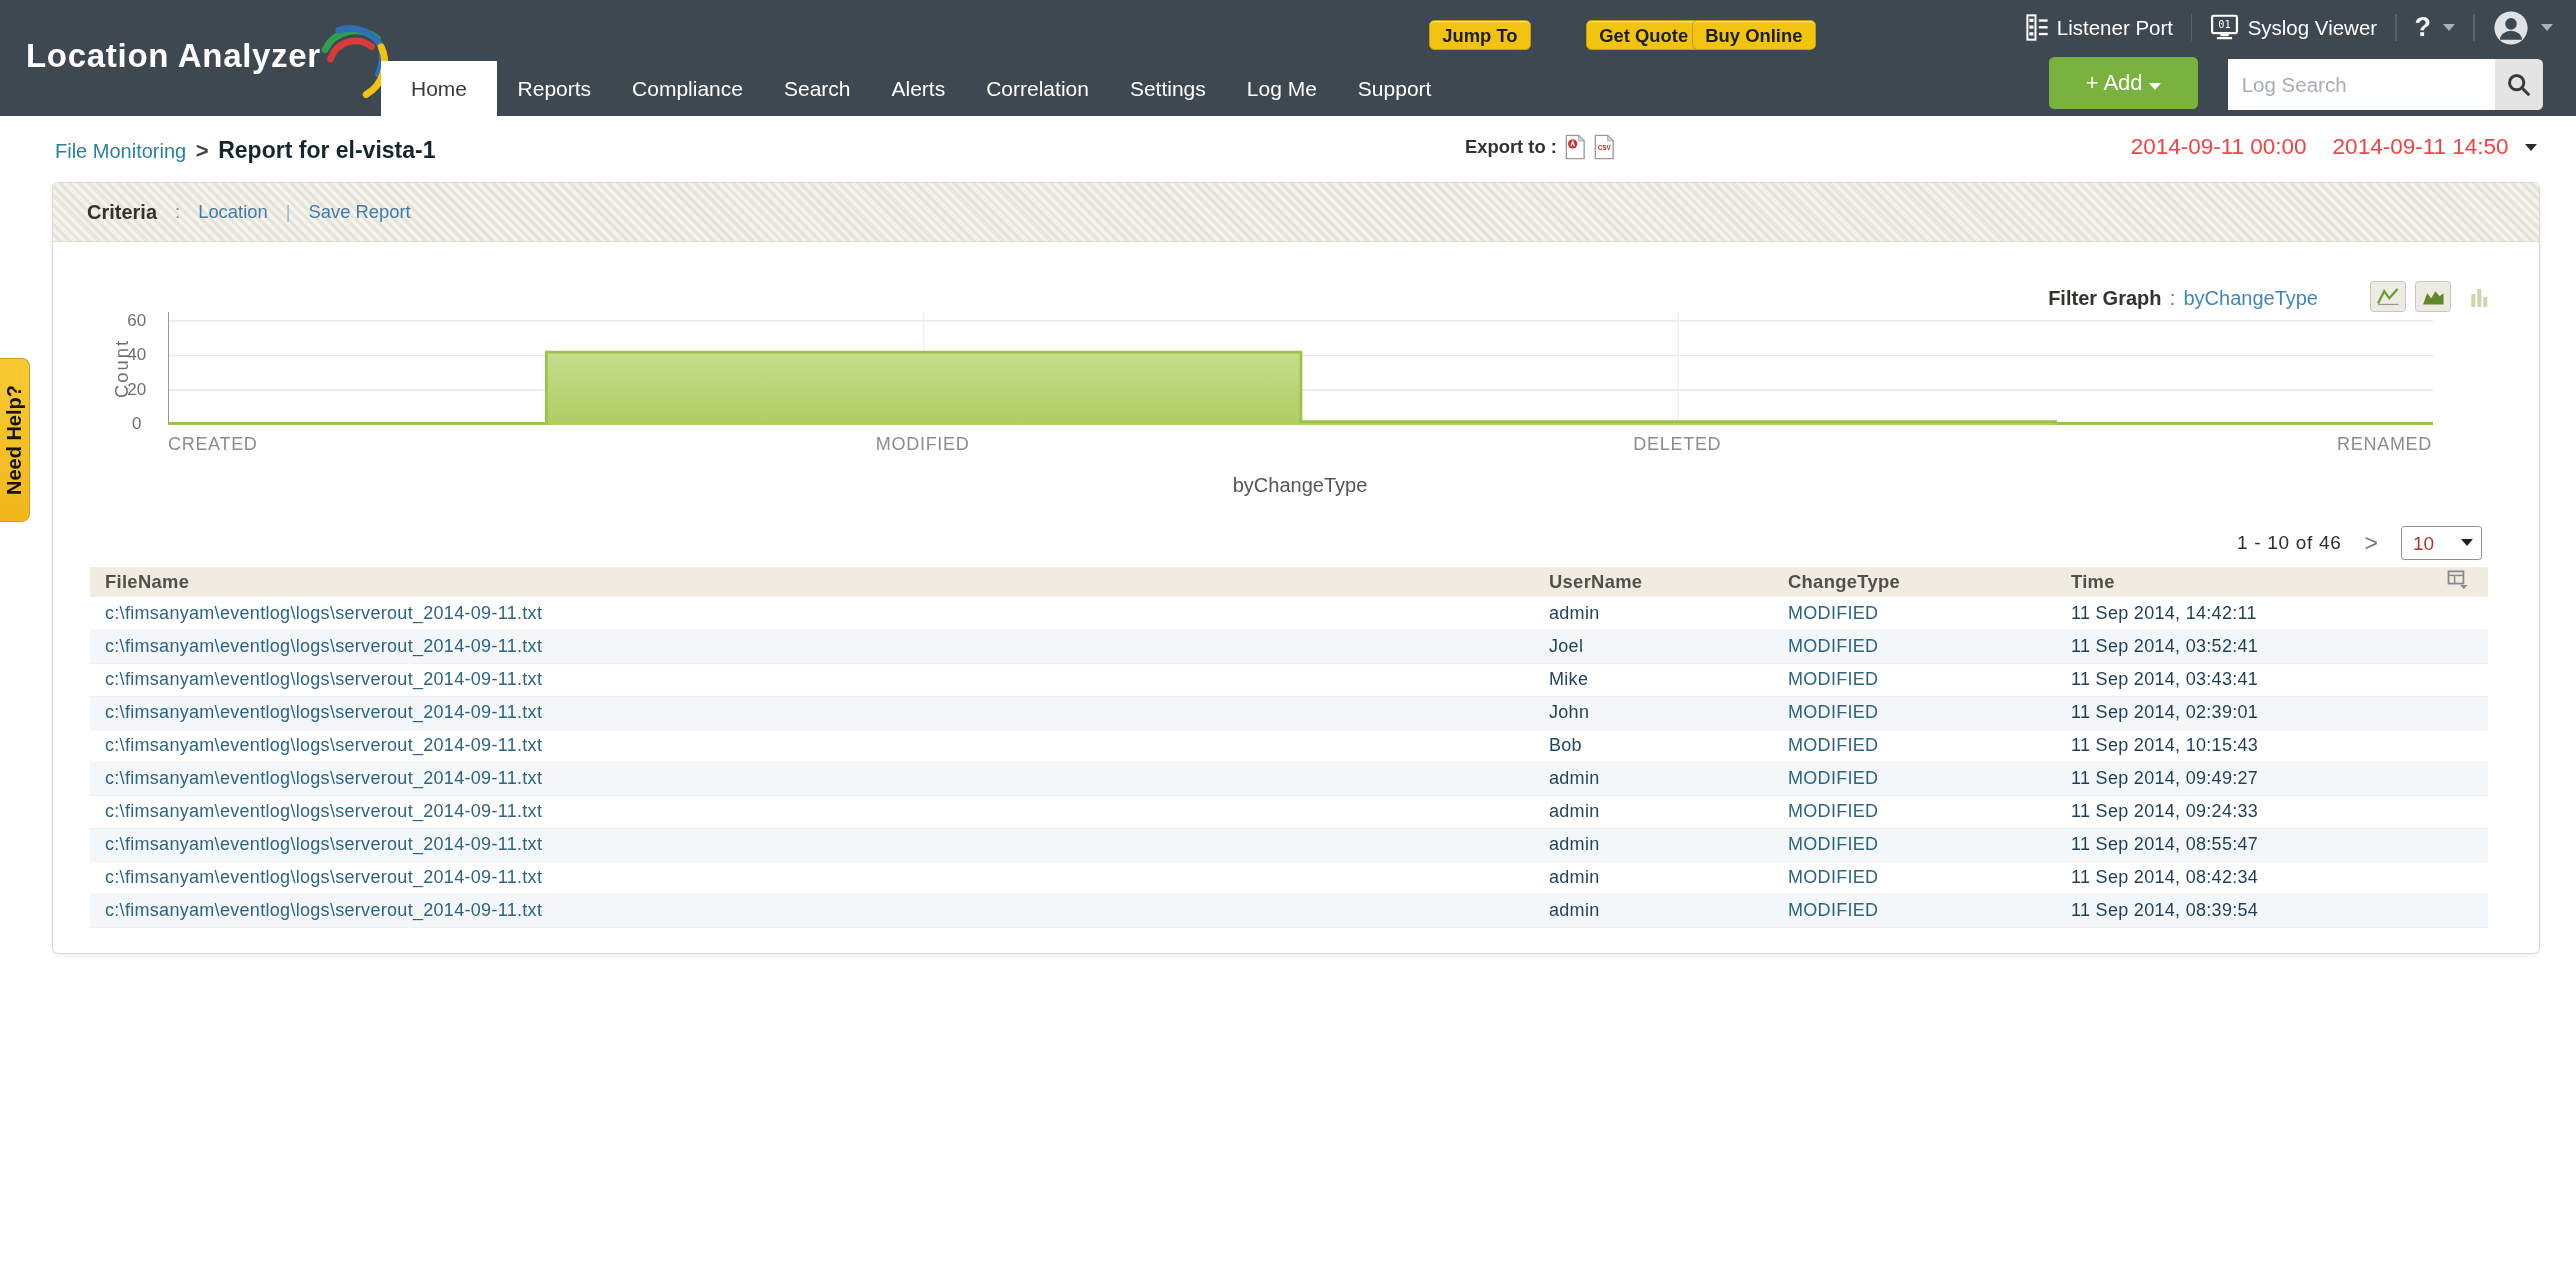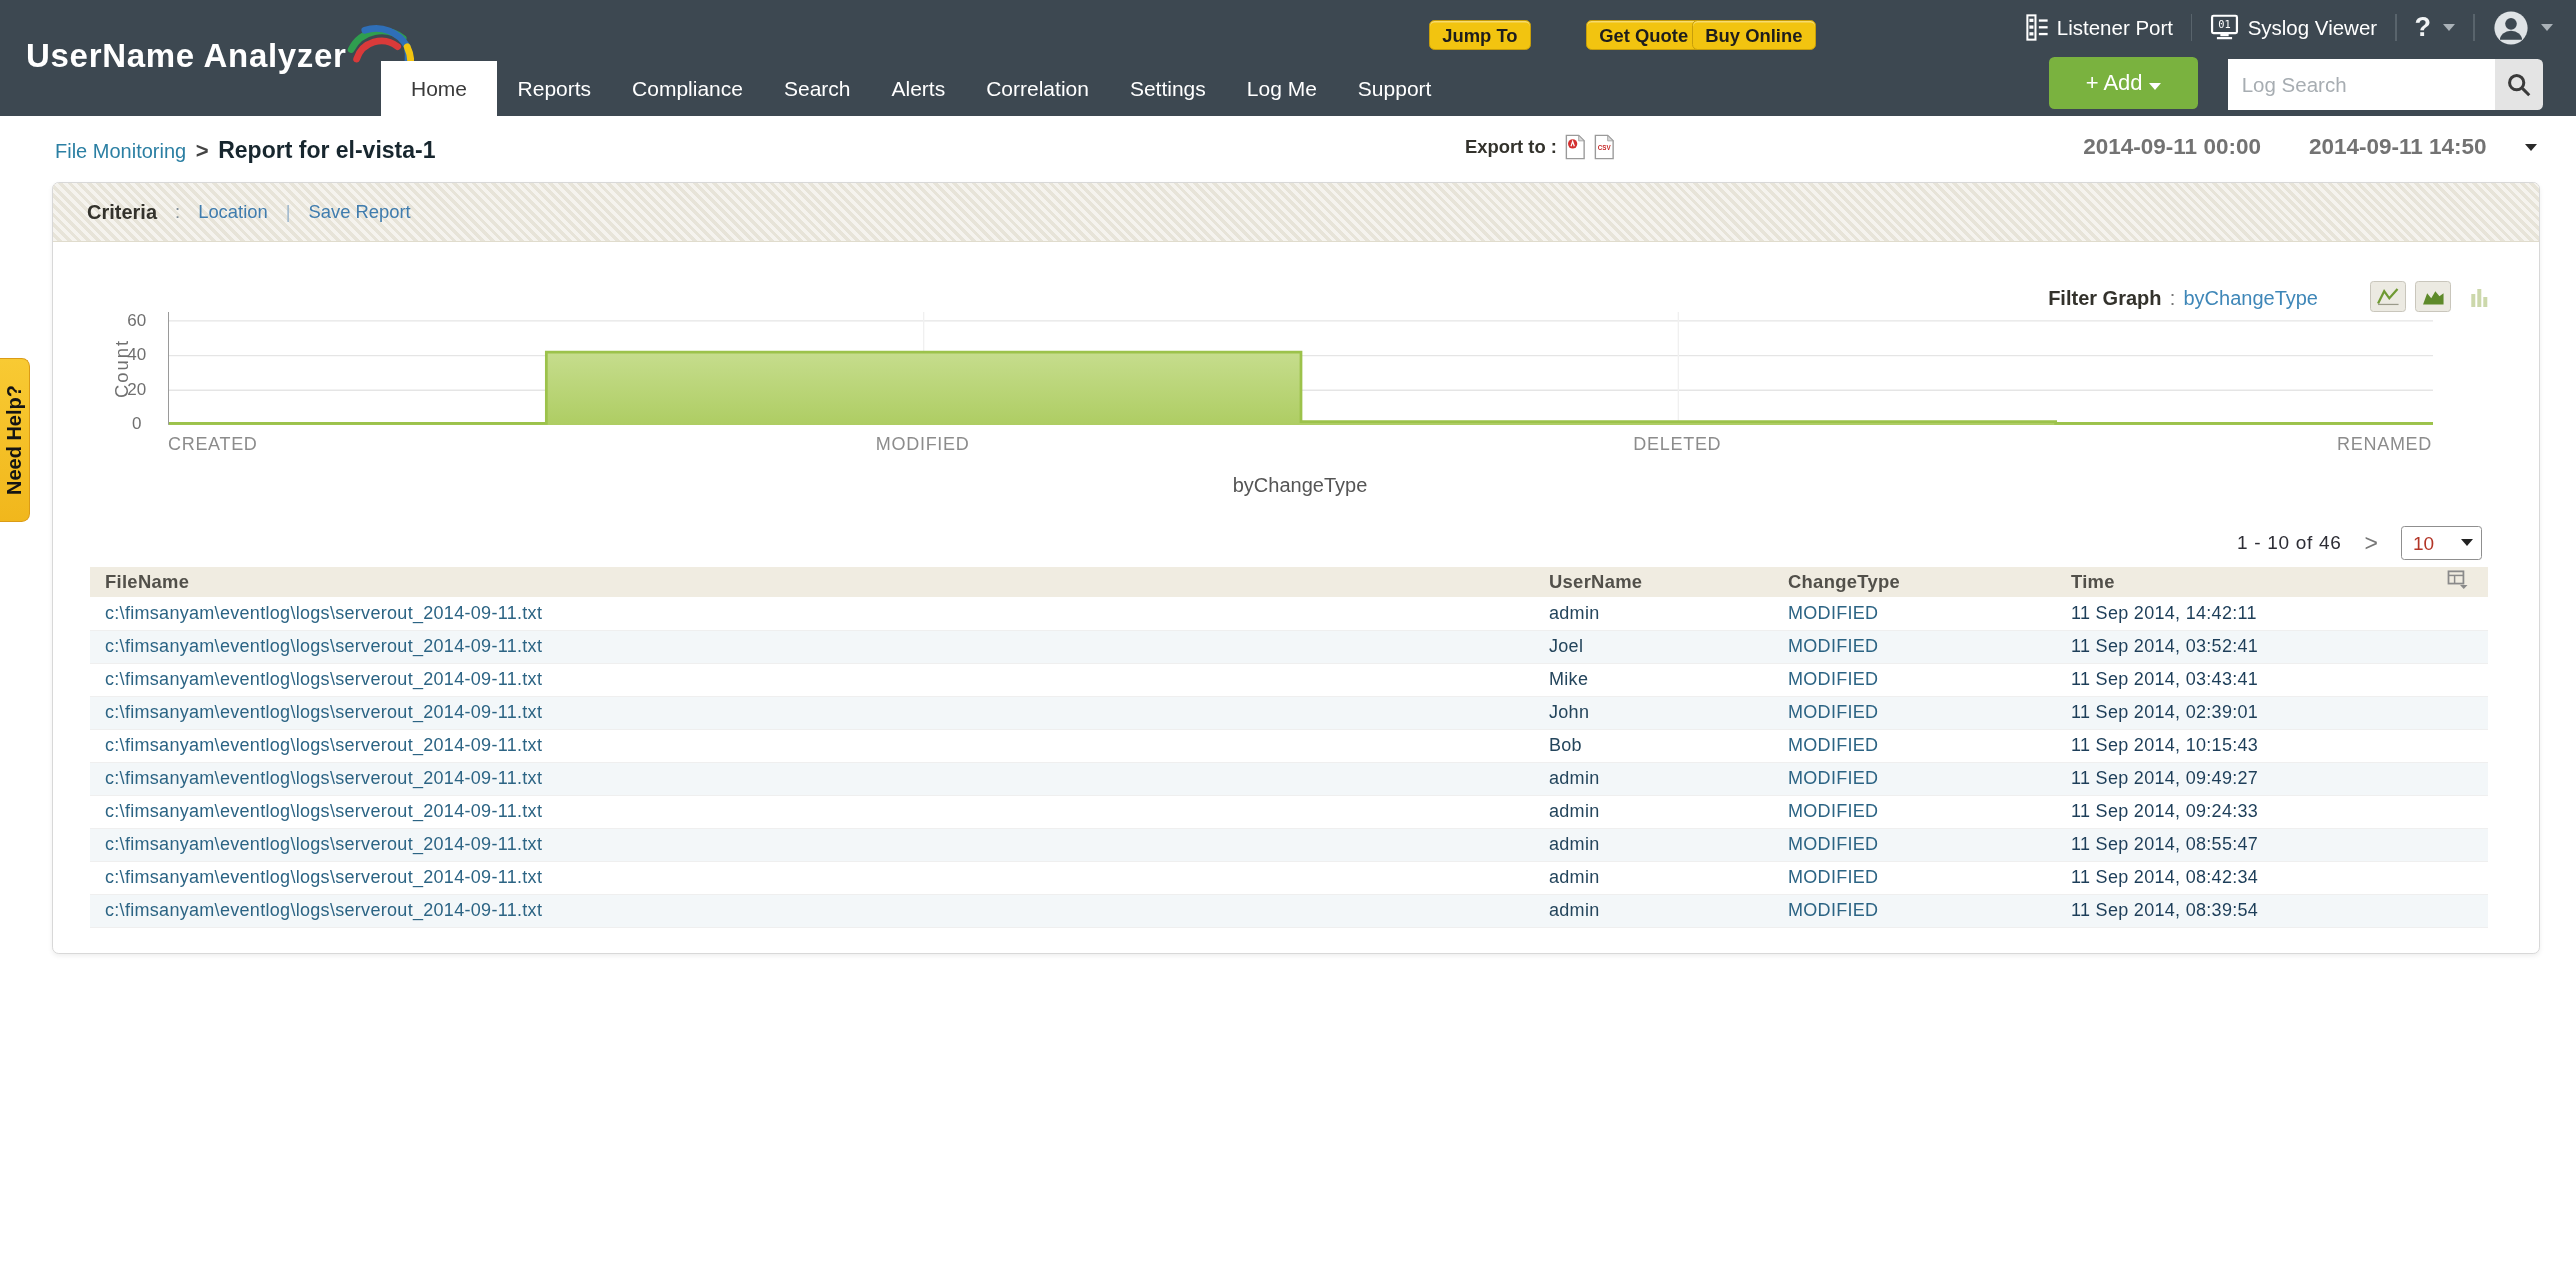--- a/index.html
+++ b/index.html
@@ -40,22 +40,22 @@
 
   
   .breadcrumb-bar { position:absolute; top:116px; left:2px; width:2576px; height:66px; background:#ffffff; }
   .breadcrumb { position:absolute; left:53px; top:20.5px; font-size:20px; display:flex; align-items:baseline; gap:9.6px; }
   .crumb-link { color:#2b7fa3; cursor:pointer; }
   .crumb-sep { color:#444; font-size:22px; font-weight:bold; }
   .crumb-current { color:#17262e; font-size:23px; font-weight:bold; }
   .export-bar { position:absolute; left:1463px; top:18px; display:flex; align-items:center; gap:8.2px; }
   .export-label { font-size:18.4px; color:#33322c; font-weight:bold; }
   .export-icon { cursor:pointer; }
-  .date-range { position:absolute; right:41px; top:18px; display:flex; align-items:center; gap:48px;
-                font-size:22.5px; font-weight:bold; color:#737373; cursor:pointer; }
+  .date-range { position:absolute; right:41px; top:18px; display:flex; align-items:center; gap:26px;
+                font-size:22.5px; font-weight:normal; color:#ef4444; cursor:pointer; }
   .date-range .caret { border-top-color:#2a2a2a; margin-left:-9.6px; }
 
   
   .panel { position:absolute; left:52px; top:182px; width:2488px; height:772px; background:#ffffff;
            border:1.4px solid #d8d8d8; border-radius:6.8px; box-shadow:0 2px 5.5px rgba(0,0,0,.07); }
   .criteria-bar { position:absolute; top:0; left:0; right:0; height:59px; border-radius:5.5px 5.5px 0 0;
            background:#edeae0;
            background-image:repeating-linear-gradient(45deg, rgba(255,255,255,.45) 0 3.4px, rgba(120,110,80,.05) 3.4px 6.8px);
            border-bottom:1.4px solid #e0dccd; display:flex; align-items:center; padding-left:34px; gap:18px; }
   .criteria-title { font-size:20px; font-weight:bold; color:#33322c; }
@@ -112,21 +112,21 @@
   .need-help { position:absolute; left:0; top:358px; width:30px; height:164px;
           background:linear-gradient(#f8ca33,#f1b71c); border:1.4px solid #db9b16; border-left:none;
           border-radius:0 8.2px 8.2px 0; display:flex; align-items:center; justify-content:center; cursor:pointer; }
   .need-help span { writing-mode:vertical-rl; transform:rotate(180deg); font-size:20px; font-weight:bold; color:#141414; }
 </style>
 </head>
 <body>
 
 <div class="app-header">
   <div class="logo">
-    <span class="logo-text">UserName Analyzer</span>
+    <span class="logo-text">Location Analyzer</span>
     <svg class="logo-swoosh" width="71" height="82" viewBox="0 0 52 60">
       <path d="M10 30 A19 19 0 0 1 40 21" stroke="#d93a3a" stroke-width="5" fill="none" stroke-linecap="round"></path>
       <path d="M6 23 A25 25 0 0 1 44 15" stroke="#2f9e4f" stroke-width="5" fill="none" stroke-linecap="round"></path>
       <path d="M16 9 A26 26 0 0 1 47 21 A32 32 0 0 1 45 41" stroke="#2f6fb8" stroke-width="5" fill="none" stroke-linecap="round"></path>
       <path d="M47 21 A27 27 0 0 1 36 56" stroke="#f2c410" stroke-width="5" fill="none" stroke-linecap="round"></path>
     </svg>
   </div>
 
   <button class="pill-btn btn-jump">Jump To</button>
   <button class="pill-btn btn-quote">Get Quote</button>

